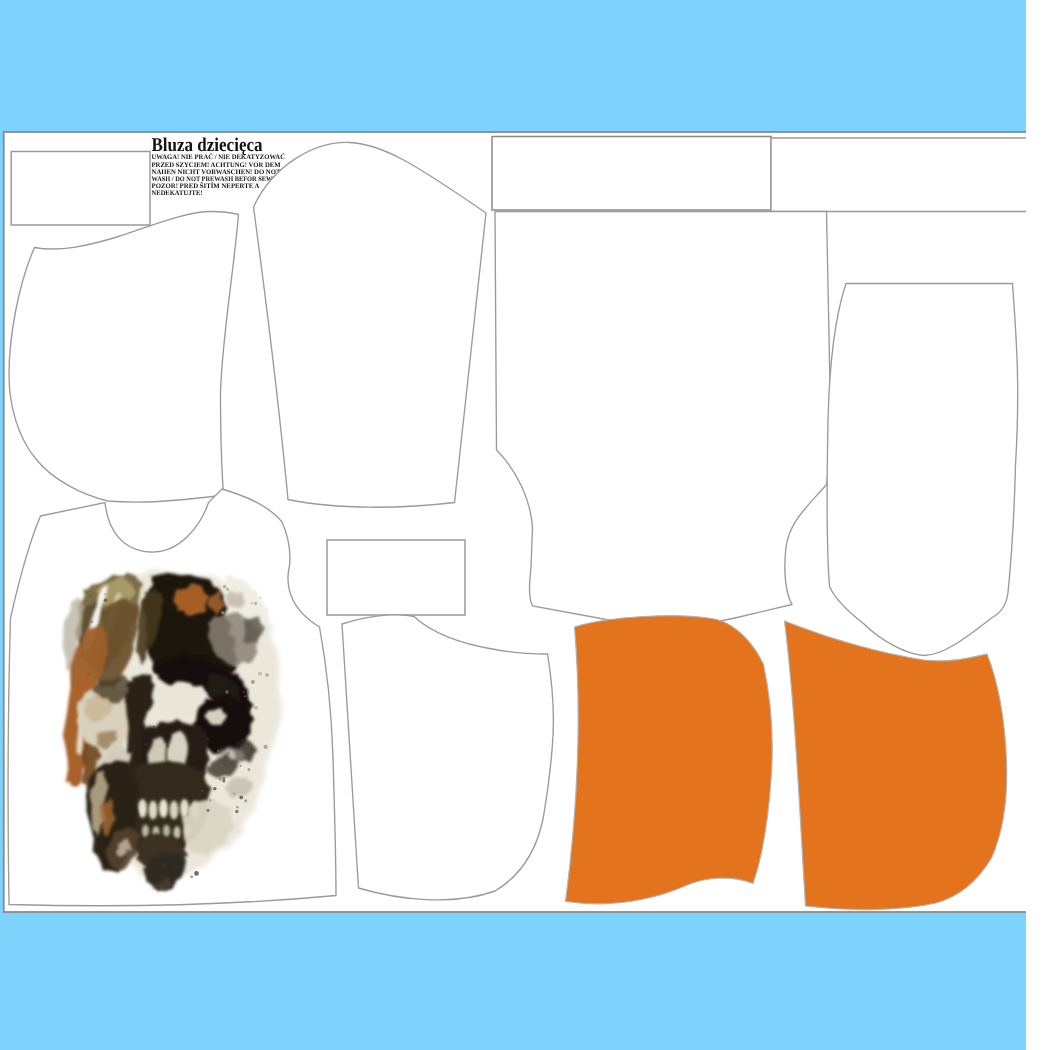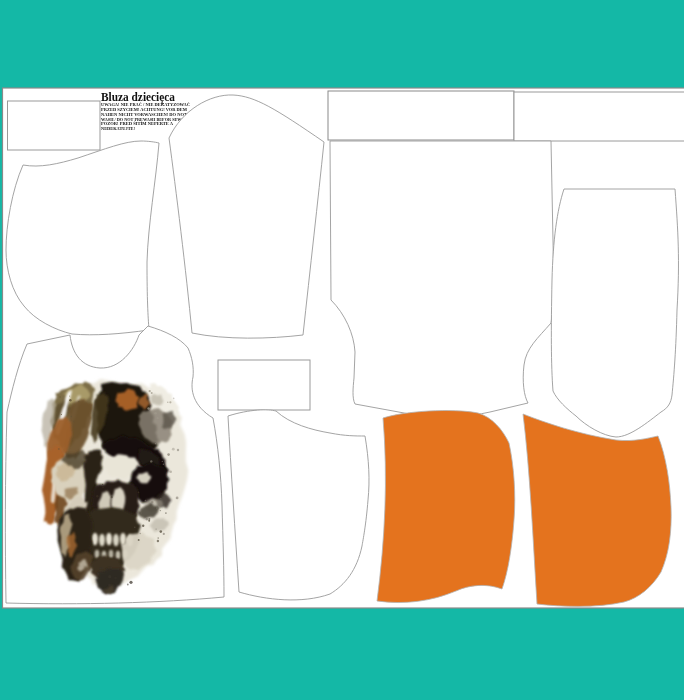--- a/index.html
+++ b/index.html
@@ -1,16 +1,16 @@
 <!DOCTYPE html>
 <html><head>
 <meta charset="utf-8">
 <style>
   html,body{margin:0;padding:0;background:#ffffff;}
-  #canvas{width:684px;height:700px;position:relative;background:#14b8a6;overflow:hidden;}
+  #canvas{width:684px;height:700px;position:relative;background:#7dd3fc;overflow:hidden;}
   svg{position:absolute;top:0;left:0;}
   .t{font-family:"Liberation Serif",serif;}
 </style>
 </head>
 <body>
 <div id="canvas">
 <svg width="700" height="700" viewBox="0 0 700 700">
   <defs>
     <filter id="soft" x="-20%" y="-20%" width="140%" height="140%">
           <feGaussianBlur stdDeviation="0.9"></feGaussianBlur>

